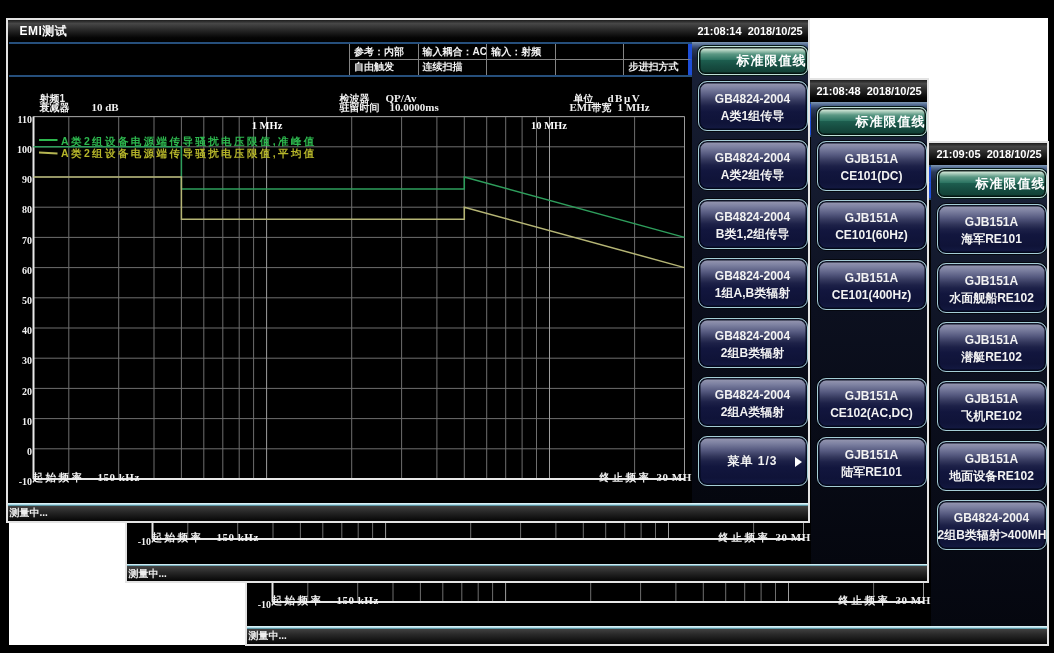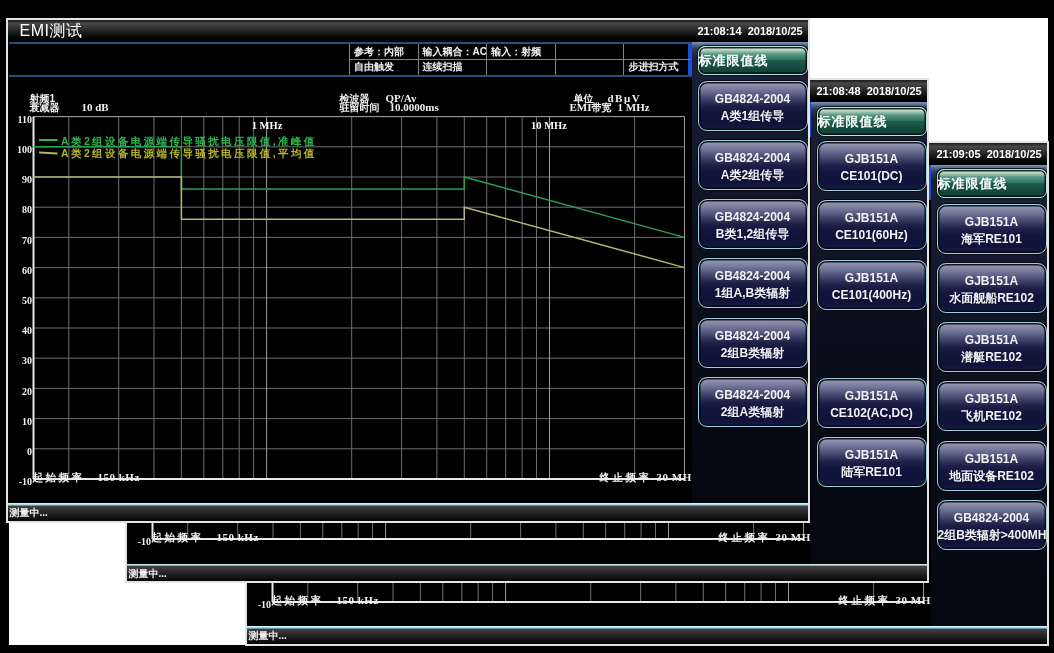--- a/index.html
+++ b/index.html
@@ -5,39 +5,39 @@
 .strip{position:absolute;background:#000}
 #st{left:0;top:0;width:1054px;height:17.5px}
 #sl{left:0;top:0;width:8.5px;height:653px}
 #sb{left:0;top:645px;width:1054px;height:8px}
 #sr{left:1048px;top:0;width:6px;height:653px}
 .win{position:absolute;width:804px;height:505px;border:2px solid #e3e3e3;background:#000;overflow:hidden}
 #w1{left:5.5px;top:17.5px;z-index:3}
 #w2{left:124.5px;top:78px;z-index:2}
 #w3{left:244.5px;top:140.5px;z-index:1}
 .titlebar{position:absolute;left:0;top:0;width:800px;height:22px;background:linear-gradient(180deg,#1c1c1c 0%,#474747 16%,#252525 48%,#060606 80%,#000 100%)}
-.ttl{position:absolute;left:12px;top:0;line-height:22px;font-size:16px;font-weight:normal;color:#fff;letter-spacing:0.5px}
+.ttl{position:absolute;left:12px;top:0;line-height:22px;font-size:12px;font-weight:bold;color:#fff;letter-spacing:0.5px}
 .wtime{position:absolute;right:0;top:0;width:118px;line-height:22px;font-size:11px;font-weight:bold;color:#fff;display:flex;justify-content:space-between;padding:0 5px 0 8px}
 .blue{position:absolute;left:1px;width:686px;height:2.2px;background:#264f7c}
 .b1{top:22px}.b2{top:55.3px}
 .tbl{position:absolute;left:341.5px;top:24.2px;width:343px;height:31px;display:grid;grid-template-columns:68.6px 68.6px 68.6px 68.6px 68.6px;grid-template-rows:16.4px 14.6px}
 .cell{border-left:1px solid #848484;border-bottom:1px solid #848484;font-size:10px;font-weight:bold;color:#f2f2f2;padding-left:4px;line-height:16px;overflow:hidden;white-space:nowrap}
 .c21,.c22,.c23,.c24,.c25{border-bottom:none;line-height:14px}
 .c15,.c25{border-right:4px solid #1d4ed8}
 .info{position:absolute;top:74.5px;font-size:10px;line-height:9px;font-weight:bold;color:#f0f0f0;white-space:nowrap}
 .lt{font-family:"Liberation Serif",serif;font-size:11px}
-.i1{left:22px}.i2{left:332px}.i3{left:562px}
+.i1{left:32px}.i2{left:332px}.i3{left:562px}
 .chart{position:absolute;left:0;top:0}
 .ylab{font:bold 10px "Liberation Serif",serif;fill:#f0f0f0}
 .flab{font:bold 10.5px "Liberation Serif",serif;fill:#fff}
 .leg{font:bold 10.5px "Liberation Sans",sans-serif;letter-spacing:2.4px}
 .axlab{position:absolute;top:451px;font-size:10.5px;font-weight:bold;color:#f0f0f0;white-space:nowrap;letter-spacing:2.5px}
 .startf{left:25px}.stopf{left:592px}
 .panel{position:absolute;left:684.5px;top:22px;width:115.5px;height:461.5px;background:linear-gradient(180deg,#7e98b4 0px,#51688f 3px,#2c3a58 7px,#192138 16px,#0c101f 45%,#05070f 100%)}
-.tealbtn{position:absolute;left:690px;top:26.9px;width:110px;height:29px;border:1.5px solid #bfe0d8;border-radius:7px;background:linear-gradient(180deg,#eaf6ee 0px,#c2dccc 2.5px,#5b9884 7px,#2a7260 13px,#1d5e4f 40%,#174e42 70%,#113d33 100%);text-align:left;box-shadow:0 0 0 1px #061a16,inset 0 0 0 1.5px rgba(2,16,12,0.9)}
+.tealbtn{position:absolute;left:690px;top:26.9px;width:110px;height:29px;border:1.5px solid #bfe0d8;border-radius:7px;background:linear-gradient(180deg,#eaf6ee 0px,#c2dccc 2.5px,#5b9884 7px,#2a7260 13px,#1d5e4f 40%,#174e42 70%,#113d33 100%);text-align:right;box-shadow:0 0 0 1px #061a16,inset 0 0 0 1.5px rgba(2,16,12,0.9)}
 .tealbtn span{line-height:27px;font-size:13px;font-weight:bold;color:#fff;letter-spacing:1px}
 .btn{position:absolute;left:690px;width:110px;height:50px;border:1.5px solid #a5cdd6;border-radius:9px;background:linear-gradient(180deg,#9b9bb3 0%,#7e82a2 12%,#565a80 27%,#33375c 40%,#1d2148 50%,#12163e 62%,#0f1338 85%,#141a43 100%);text-align:center;overflow:hidden;box-shadow:0 0 0 1px #05080f,inset 0 0 0 1.5px rgba(2,8,24,0.9)}
 .btn span{display:block;margin-top:9px;line-height:17px;font-size:12px;font-weight:bold;color:#f2f2f2;white-space:nowrap}
 .mbtn span{margin-top:0;line-height:48px;letter-spacing:1px}
 .arr{position:absolute;right:5px;top:20px;width:0;height:0;border-left:7px solid #fff;border-top:5px solid transparent;border-bottom:5px solid transparent}
 .statusbar{position:absolute;left:0;top:483.5px;width:800px;height:17.5px;background:linear-gradient(180deg,#4e4e4e 0%,#2a2a2a 45%,#060606 100%)}
 .cyan{position:absolute;left:0;top:0;width:800px;height:2.5px;background:linear-gradient(180deg,#eef9fc 0%,#a8d8e4 55%,#31707f 100%)}
 .sbtxt{position:absolute;left:2px;top:3px;line-height:14px;font-size:10px;font-weight:bold;color:#eee}
 </style></head>
 <body>
@@ -354,16 +354,20 @@
     </div>
 <div class="btn" style="top:238.7px">
       <span>GB4824-2004<br>1组A,B类辐射</span>
     </div>
 <div class="btn" style="top:298px">
       <span>GB4824-2004<br>2组B类辐射</span>
     </div>
 <div class="btn" style="top:357.2px">
       <span>GB4824-2004<br>2组A类辐射</span>
     </div>
+<div class="btn mbtn" style="top:416.4px">
+      <span>菜单 1/3</span>
+      <i class="arr"></i>
+    </div>
   <div class="statusbar">
       <div class="cyan"></div>
       <div class="sbtxt">测量中...</div>
     </div>
 </div>
 </body></html>

